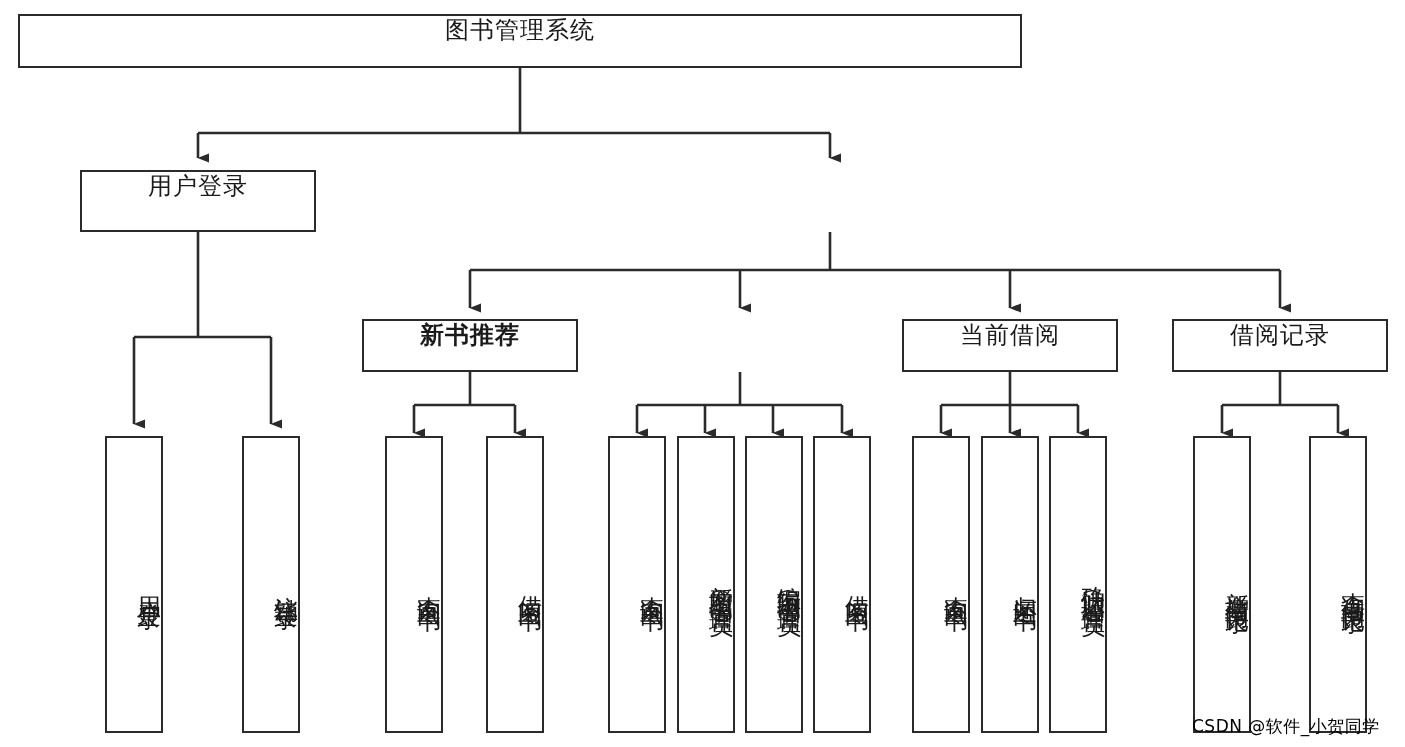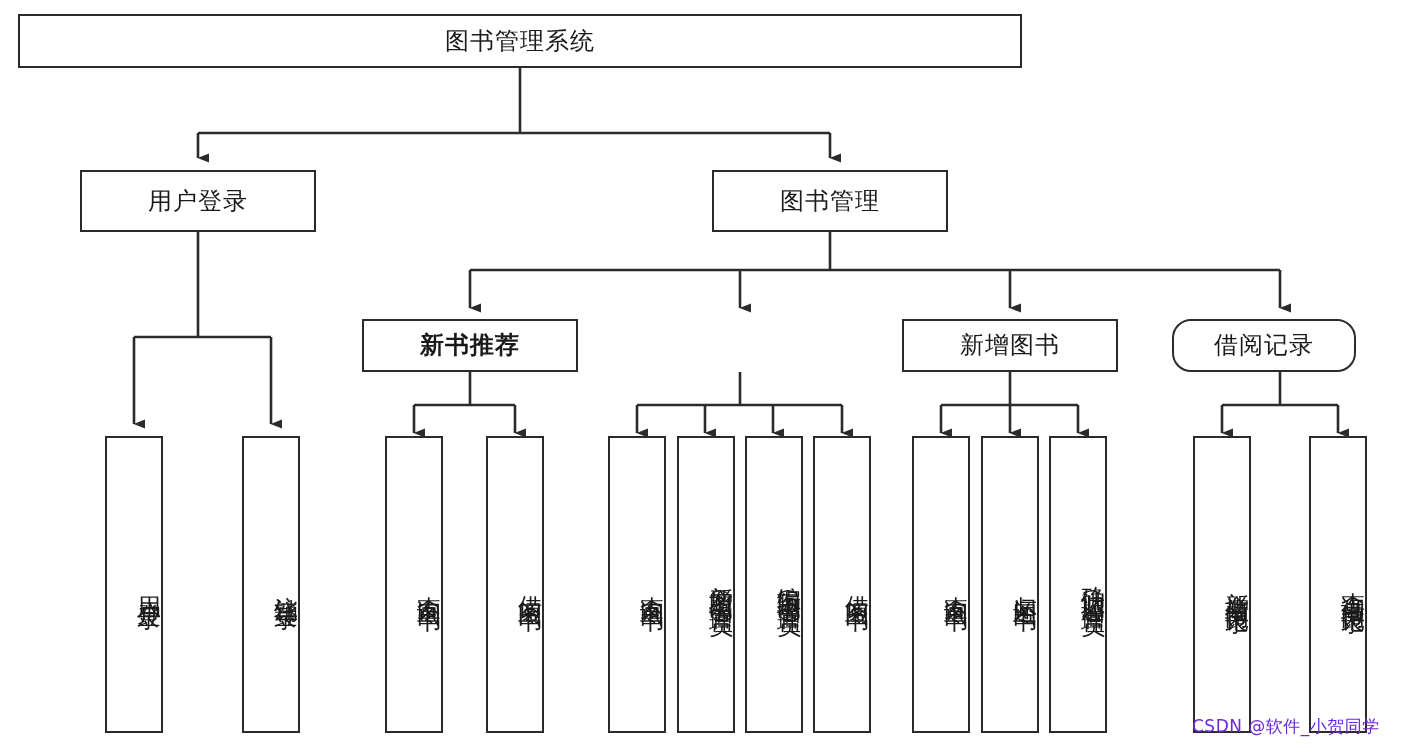--- a/index.html
+++ b/index.html
@@ -24,21 +24,21 @@
     width: 1405px;
     height: 747px;
     pointer-events: none;
   }
   .node {
     position: absolute;
     box-sizing: border-box;
     background: #ffffff;
     border: 2px solid #2b2b2b;
     display: flex;
-    align-items: center;
+    align-items: flex-start;
     justify-content: center;
     color: #1a1a1a;
   }
   .node.horiz {
     font-size: 24px;
     letter-spacing: 1px;
     line-height: 1.2;
   }
   .node.vert {
     writing-mode: vertical-rl;
@@ -52,21 +52,21 @@
     justify-content: center;
   }
   .node.vert .vlabel {
     writing-mode: vertical-rl;
     text-orientation: upright;
     white-space: nowrap;
   }
   .watermark {
     position: absolute;
     font-size: 17px;
-    color: #6d28d9;
+    color: #000000;
     letter-spacing: 0.5px;
     white-space: nowrap;
     font-family: "DejaVu Sans", "Liberation Sans", sans-serif;
   }
 </style>
 </head>
 <body>
 
 <div id="canvas">
 
@@ -120,31 +120,28 @@
     </g>
   </svg>
 
   <div class="node horiz" style="left:18px; top:14px; width:1004px; height:54px;">
     <span>图书管理系统</span>
   </div>
 
   <div class="node horiz" style="left:80px; top:170px; width:236px; height:62px;">
     <span>用户登录</span>
   </div>
-  <div class="node horiz" style="left:712px; top:170px; width:236px; height:62px;">
-    <span>图书管理</span>
-  </div>
 
   <div class="node horiz" style="left:362px; top:319px; width:216px; height:53px;font-weight:bold;">
     <span>新书推荐</span>
   </div>
   <div class="node horiz" style="left:902px; top:319px; width:216px; height:53px;">
-    <span>新增图书</span>
+    <span>当前借阅</span>
   </div>
-  <div class="node horiz" style="left:1172px; top:319px; width:184px; height:53px;border-radius:19px;">
+  <div class="node horiz" style="left:1172px; top:319px; width:216px; height:53px;">
     <span>借阅记录</span>
   </div>
 
   <div class="node vert" style="left:105px; top:436px; width:58px; height:297px;">
     <span class="vlabel">用户登录</span>
   </div>
   <div class="node vert" style="left:242px; top:436px; width:58px; height:297px;">
     <span class="vlabel">注销登录</span>
   </div>
 

